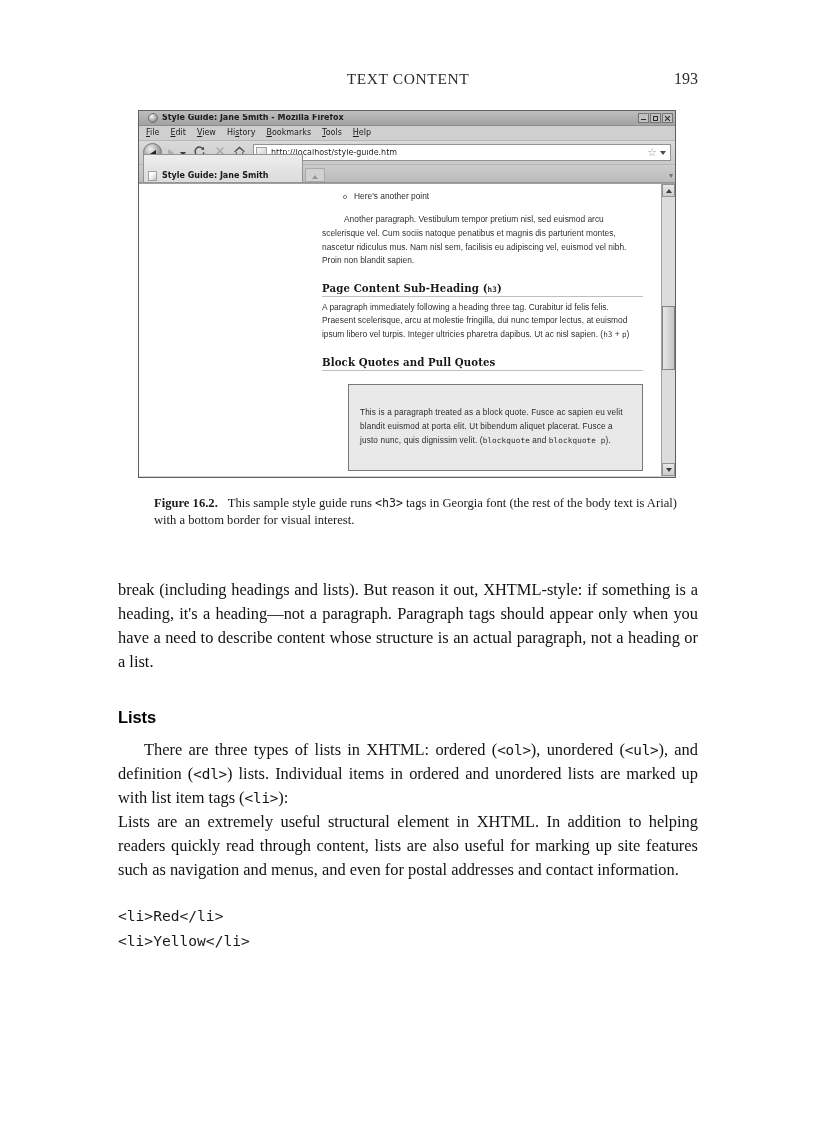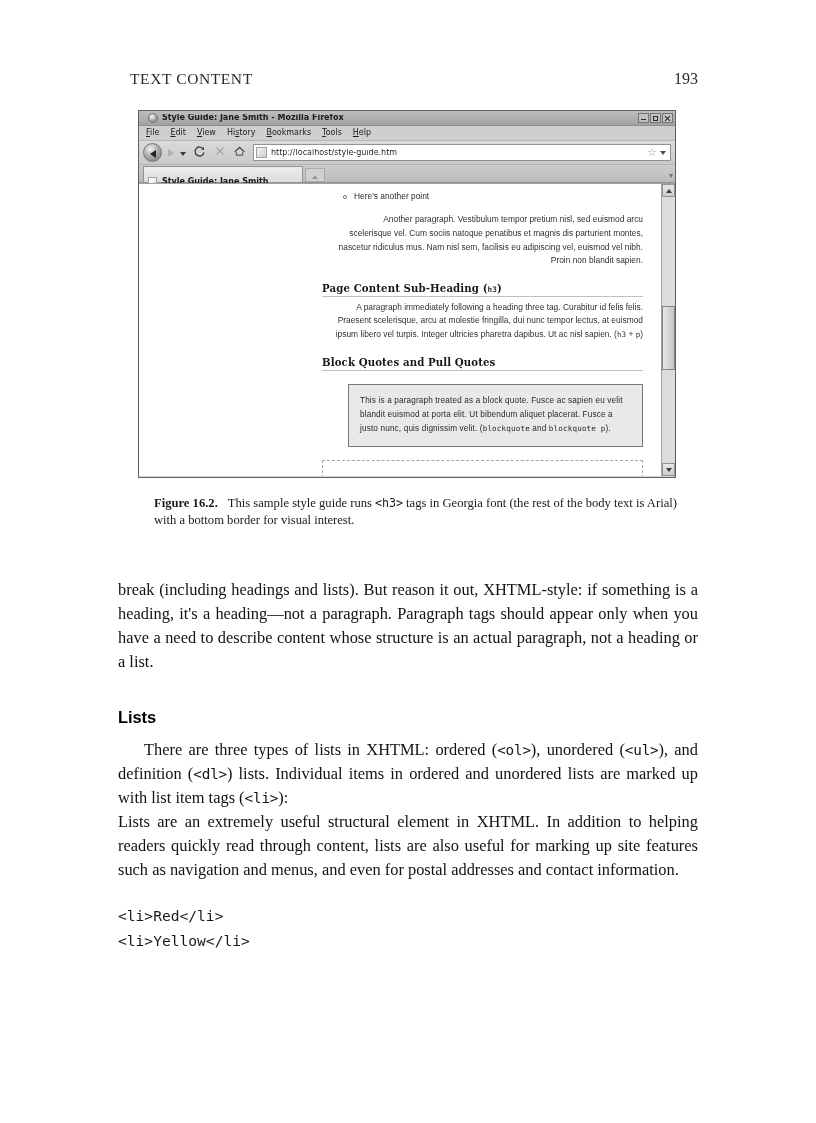--- a/index.html
+++ b/index.html
@@ -19,24 +19,24 @@
   
   .running-head {
     position: absolute;
     left: 118px;
     top: 70px;
     width: 580px;
     height: 22px;
   }
   .rh-title {
     position: absolute;
-    left: 12px;
+    left: 0;
     top: 0;
     width: 580px;
-    text-align: left;
+    text-align: center;
     font-family: "Liberation Serif", serif;
     font-size: 15.5px;
     letter-spacing: 0.6px;
     color: #2a2a2a;
   }
   .rh-page {
     position: absolute;
     right: 0;
     top: 0;
     font-family: "Liberation Serif", serif;
@@ -248,21 +248,21 @@
     height: 18px;
     background: linear-gradient(to bottom, #c5c9cf 0%, #b4b9c0 100%);
     display: flex;
     align-items: flex-end;
     padding-left: 4px;
     border-bottom: 1px solid #8d939a;
     box-sizing: border-box;
     position: relative;
   }
   .tab {
-    height: 16px;
+    height: 28px;
     background: linear-gradient(to bottom, #e6e8eb 0%, #d4d8dc 100%);
     border: 1px solid #8d939a;
     border-bottom: none;
     box-sizing: border-box;
     display: flex;
     align-items: center;
     padding: 15px 8px 0 4px;
     min-width: 160px;
   }
   .tab-favicon {
@@ -337,21 +337,21 @@
     left: -11px; top: 4px;
     width: 3.5px; height: 3.5px;
     border: 1px solid #5a5e64;
     border-radius: 50%;
     box-sizing: border-box;
   }
   .wp-p {
     font-size: 8.4px;
     line-height: 1.62;
     margin: 11px 0 0 0;
-    text-align: right;
+    text-align: left;
     color: #2b2e33;
   }
   .wp-p.indent { text-indent: 22px; }
   .wp-h3 {
     font-family: "DejaVu Serif", serif;
     font-size: 10.2px;
     font-weight: bold;
     color: #1a1c20;
     margin: 14px 0 0 0;
     padding-bottom: 2px;
@@ -361,21 +361,21 @@
   .wp-h3 + .wp-p { margin-top: 4px; }
   code.tag {
     font-family: "DejaVu Sans Mono", monospace;
     font-size: 7.6px;
     color: #2b2e33;
   }
   .wp-blockquote {
     margin: 13px 0 0 26px;
     border: 1px solid #74797f;
     background: #e2e4e7;
-    padding: 9px 11px;
+    padding: 21px 11px;
     box-sizing: border-box;
   }
   .wp-blockquote p {
     margin: 0;
     font-size: 8.2px;
     line-height: 1.75;
     color: #2b2e33;
     letter-spacing: 0.15px;
   }
   .wp-pullquote {

